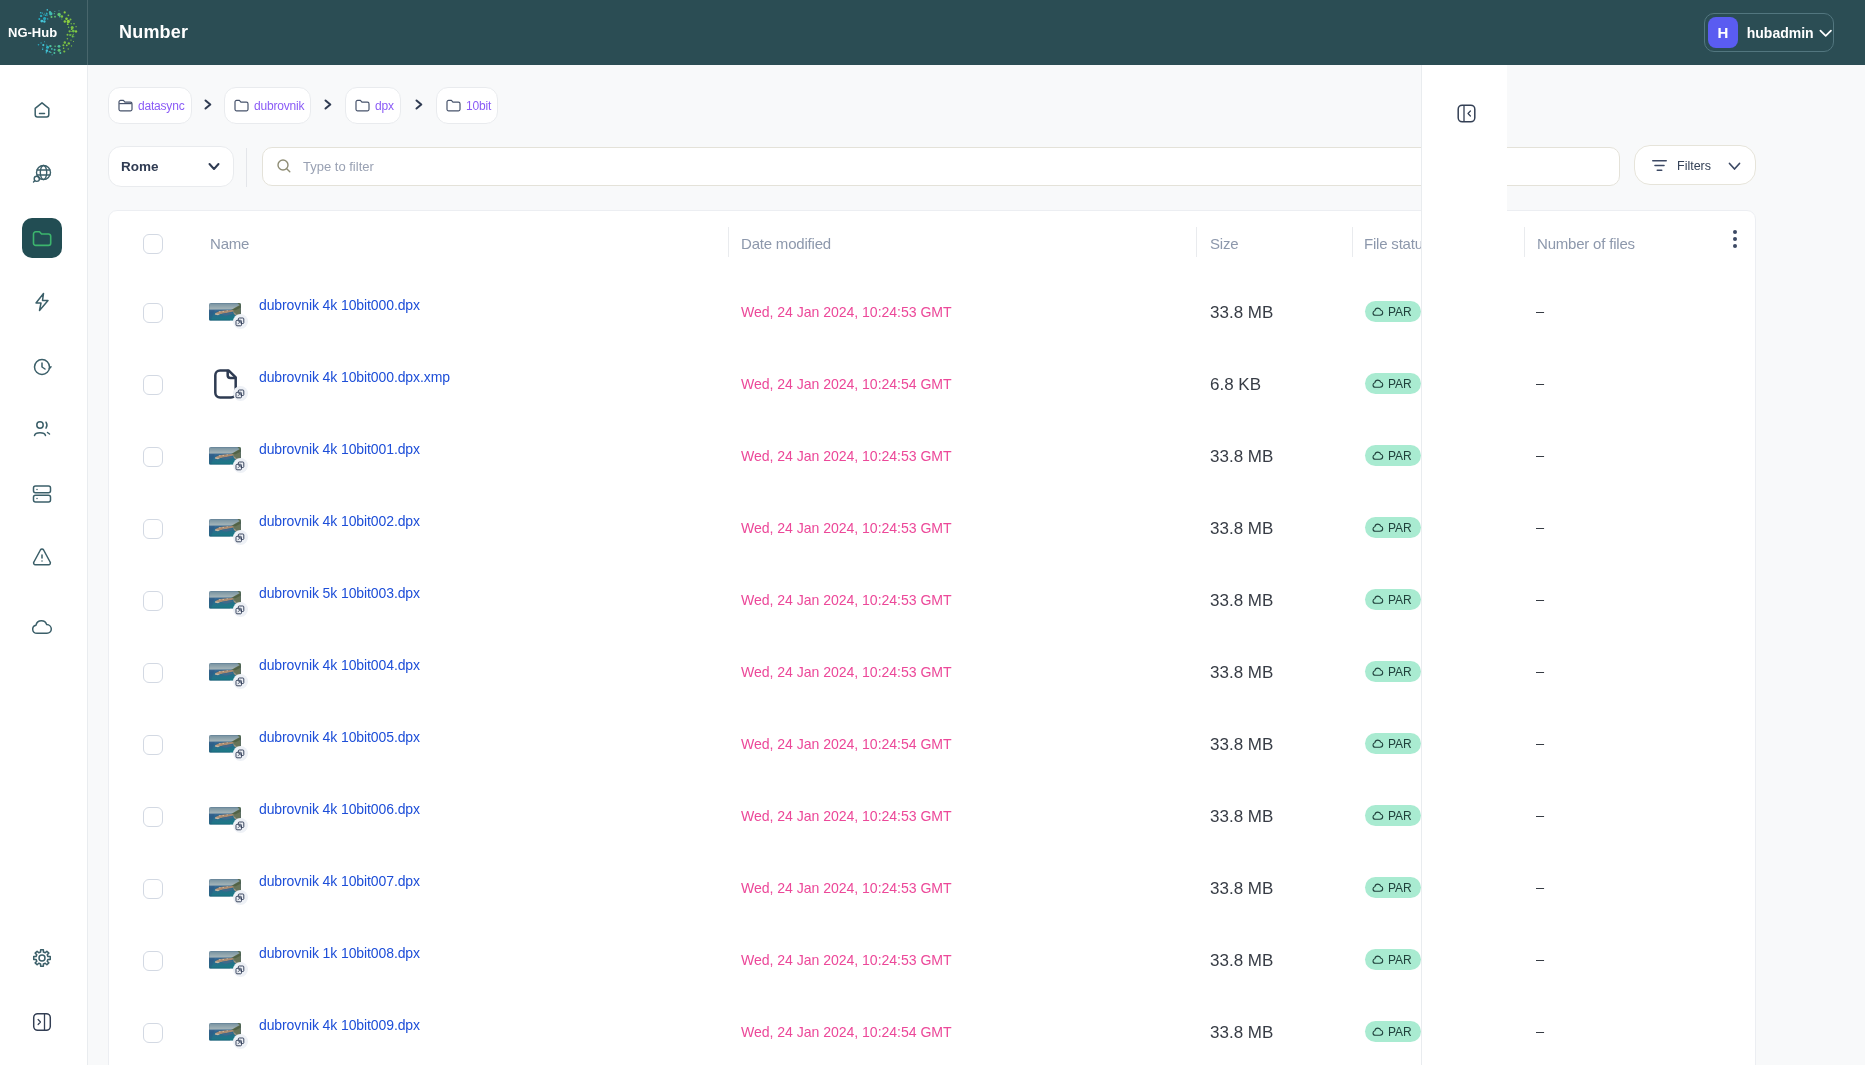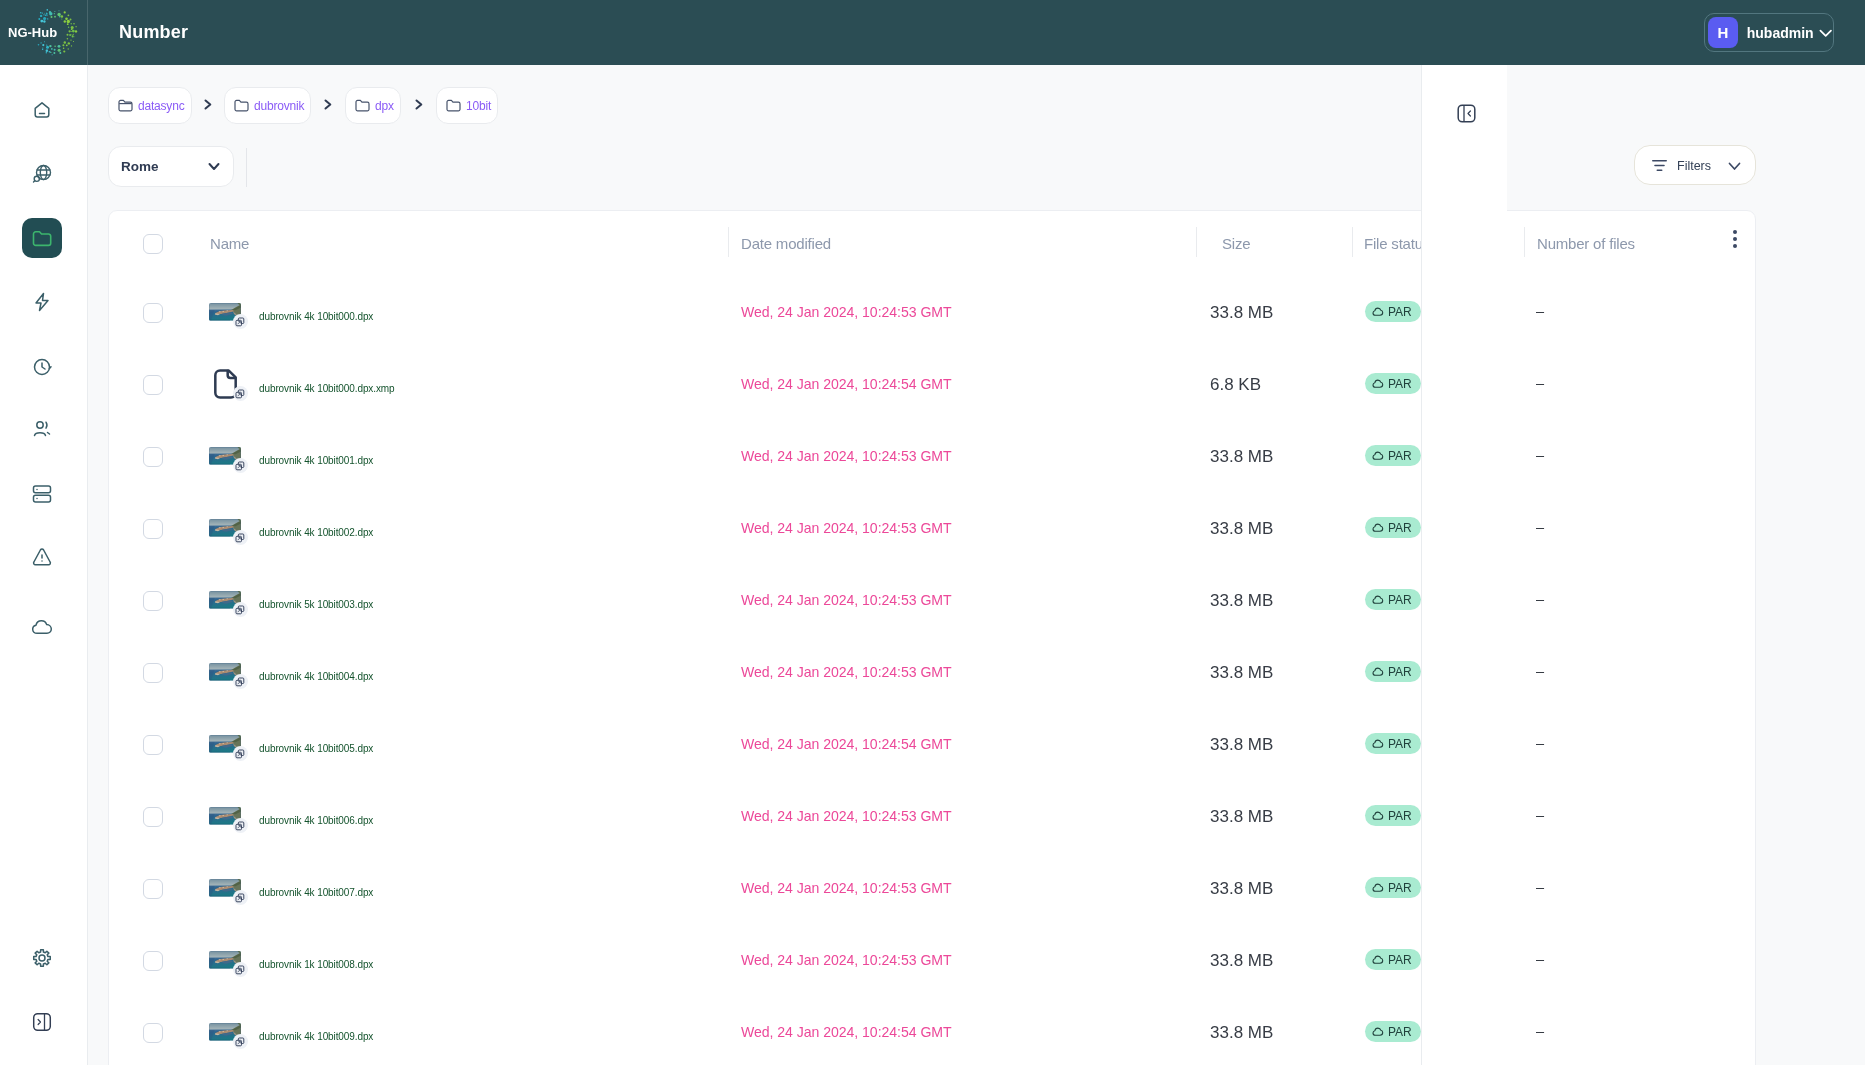--- a/index.html
+++ b/index.html
@@ -34,21 +34,21 @@
 #search .ph { position:absolute; left:40px; top:11px; font-size:13px; color:#99a1b3; }
 #filters { position:absolute; left:1634px; top:145px; width:122px; height:40px; background:#fff; border:1px solid #e6e4da; border-radius:16px; }
 #filters .t { position:absolute; left:42px; top:13px; font-size:12.5px; color:#334056; }
 
 
 #card { position:absolute; left:108px; top:210px; width:1648px; height:900px; background:#fff; border-radius:9px; border:1px solid #eceef2; }
 .cb { position:absolute; left:34px; width:19.5px; height:19.5px; border:1.2px solid #d3d9e3; border-radius:6px; background:#fff; }
 .hsep { position:absolute; top:16px; width:1px; height:30px; background:#e9ebee; }
 .hlabel { position:absolute; top:23.5px; color:#8d98ac; font-size:15px; letter-spacing:-0.2px; }
 .row { position:absolute; left:0; width:1648px; height:72px; }
-.fname { position:absolute; left:150px; top:36px; font-size:10px; color:#14532d; letter-spacing:-0.1px; }
+.fname { position:absolute; left:150px; top:22px; font-size:14px; color:#1d4ed8; letter-spacing:-0.1px; }
 .fdate { position:absolute; left:632px; top:28.5px; font-size:14.1px; color:#ec4899; letter-spacing:-0.05px; }
 .fsize { position:absolute; left:1101px; top:27.5px; font-size:17px; color:#373c45; }
 .fnum { position:absolute; left:1427px; top:28px; font-size:14.5px; color:#373c45; }
 .pill { position:absolute; left:1256px; top:26px; width:56px; height:21px; background:#a9ebd1; border-radius:11px; display:flex; align-items:center; padding-left:7px; box-sizing:border-box; color:#20413c; font-size:12px; }
 .pill svg { margin-right:4px; }
 .badge { position:absolute; left:123.5px; top:39px; width:15px; height:15px; border-radius:50%; background:#eef1f6; display:flex; align-items:center; justify-content:center; }
 .rowcb { top:28px; }
 </style>
 </head>
 <body>
@@ -250,37 +250,44 @@
         <path d="M1 3 a1.6 1.6 0 0 1 1.6-1.6 h2.8 l1.5 1.7 h5.5 a1.6 1.6 0 0 1 1.6 1.6 v5.6 a1.6 1.6 0 0 1-1.6 1.6 H2.6 a1.6 1.6 0 0 1-1.6-1.6 Z"></path>
       </svg>10bit</div>
 
 <div id="rome">
       <span class="t">Rome</span>
       <svg style="position:absolute;left:99px;top:15px" width="12" height="10" viewBox="0 0 12 10" fill="none">
         <path d="M1.5 2 L6 7 L10.5 2" stroke="#2f3b52" stroke-width="2" stroke-linecap="round" stroke-linejoin="round"></path>
       </svg>
     </div>
 <div id="fdiv"></div>
+<div id="search">
+      <svg style="position:absolute;left:14px;top:11px" width="14" height="14" viewBox="0 0 14 14" fill="none" stroke="#8f8d75" stroke-width="1.4" stroke-linecap="round">
+        <circle cx="6" cy="6" r="5"></circle>
+        <path d="M9.7 9.7 L12.8 12.8"></path>
+      </svg>
+      <span class="ph">Type to filter</span>
+    </div>
 <div id="filters">
       <svg style="position:absolute;left:17px;top:13px" width="15" height="13" viewBox="0 0 15 13" fill="none" stroke="#3c4964" stroke-width="1.6" stroke-linecap="round">
         <path d="M0.8 1.8 H14.2 M3 6.5 H12 M5.3 11.2 H9.7"></path>
       </svg>
       <span class="t">Filters</span>
       <svg style="position:absolute;left:93px;top:16px" width="13" height="9" viewBox="0 0 13 9" fill="none">
         <path d="M1.5 1.5 L6.5 7 L11.5 1.5" stroke="#3c4964" stroke-width="1.7" stroke-linecap="round" stroke-linejoin="round"></path>
       </svg>
     </div>
 
 <div id="card">
   <div class="cb" style="top:23px;"></div>
   <span class="hlabel" style="left:101px;">Name</span>
   <div class="hsep" style="left:619px;"></div>
   <span class="hlabel" style="left:632px;">Date modified</span>
   <div class="hsep" style="left:1087px;"></div>
-  <span class="hlabel" style="left:1101px;margin-left:12px;">Size</span>
+  <span class="hlabel" style="left:1101px;">Size</span>
   <div class="hsep" style="left:1243px;"></div>
   <span class="hlabel" style="left:1255px;">File status</span>
   <div class="hsep" style="left:1415px;"></div>
   <span class="hlabel" style="left:1428px;">Number of files</span>
   <svg style="position:absolute;left:1622px;top:18px;" width="8" height="22" viewBox="0 0 8 22">
         <g fill="#3c4964">
           <circle cx="4" cy="3" r="2"></circle>
           <circle cx="4" cy="10" r="2"></circle>
           <circle cx="4" cy="17" r="2"></circle>
         </g>

